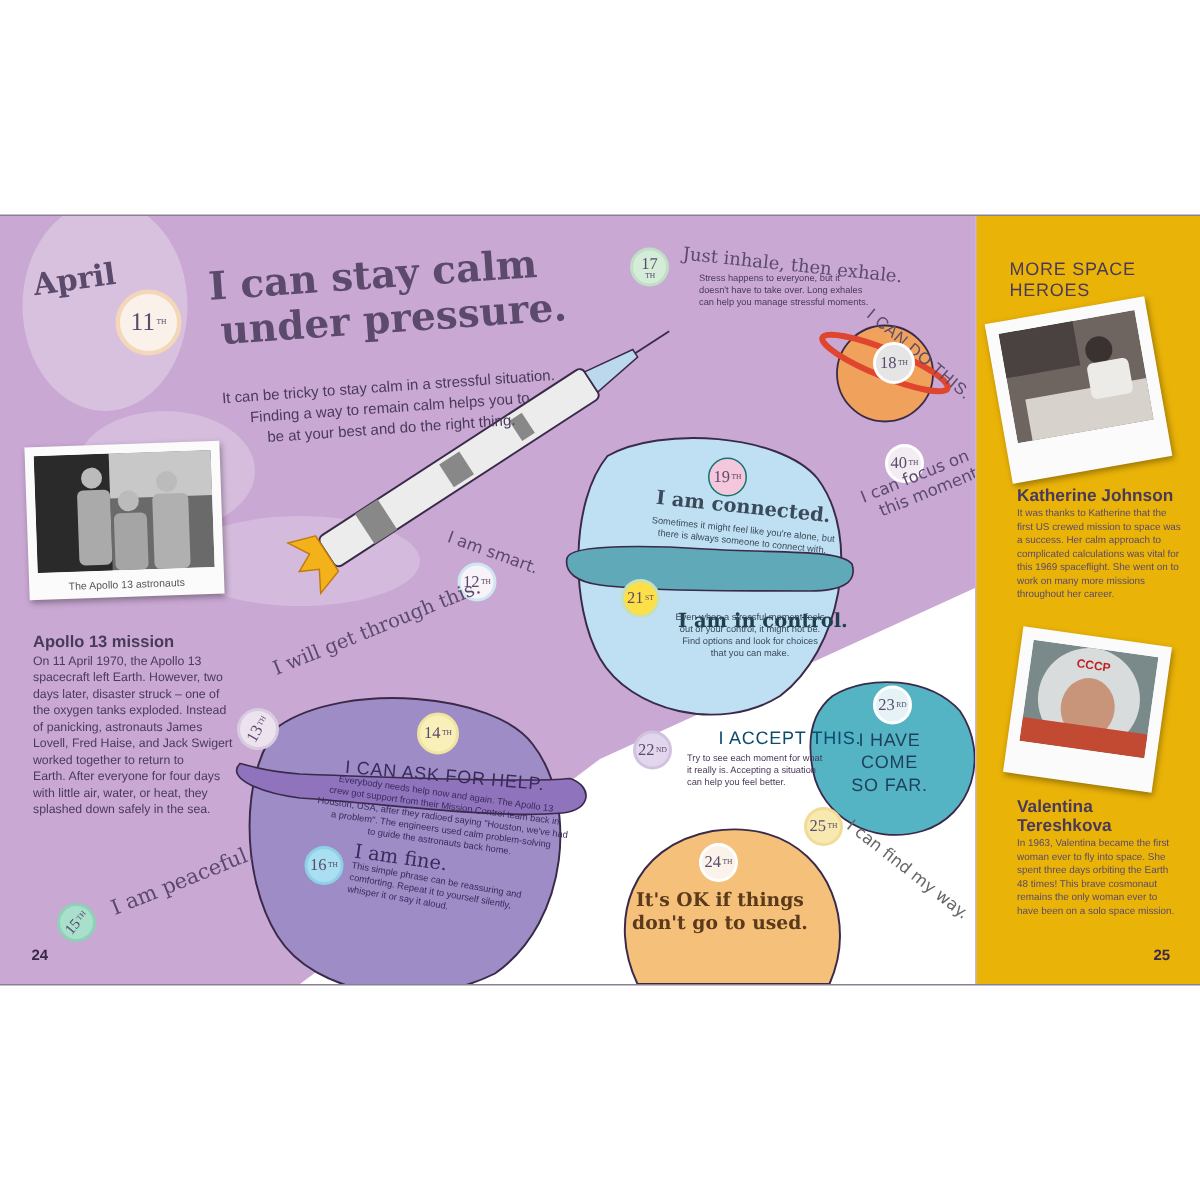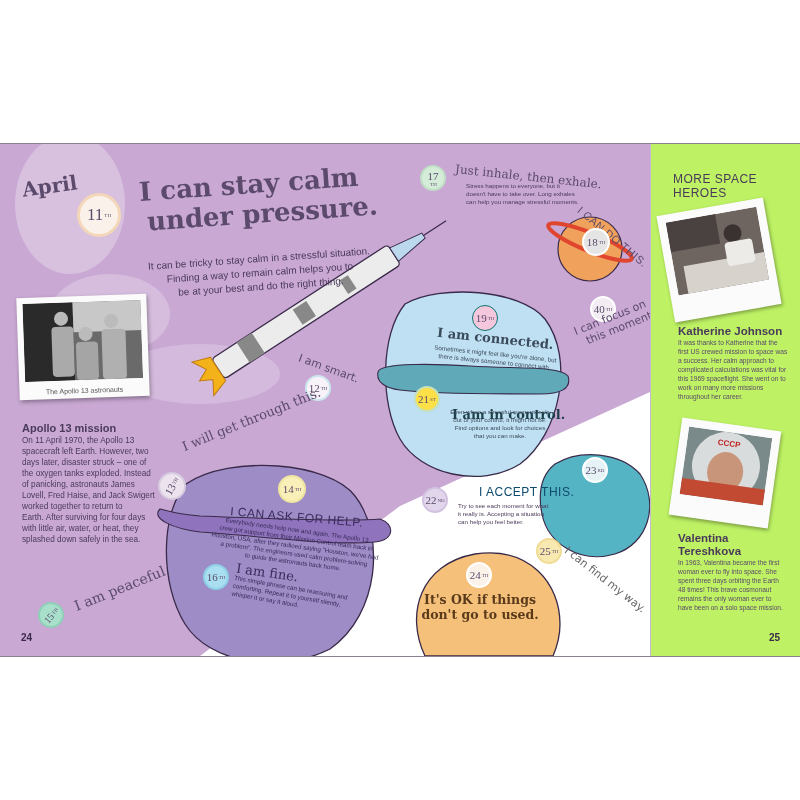--- a/index.html
+++ b/index.html
@@ -10,21 +10,21 @@
   .script { font-family:"DejaVu Serif", serif; font-weight:bold; color:#5b4a6b; }
   .hand { font-family:"DejaVu Sans", sans-serif; color:#5b4a6b; }
   .narrow { font-family:"Liberation Sans Narrow","Liberation Sans", sans-serif; letter-spacing:0.5px; }
   .body-text { font-family:"Liberation Sans", sans-serif; color:#4a3a5a; }
   .badge { position:absolute; border-radius:50%; display:flex; align-items:center; justify-content:center; font-family:"Liberation Serif", serif; color:#5b4a6b; box-sizing:border-box; }
   .badge sup { font-size:5px; margin-left:1px; }
   .polaroid { position:absolute; background:#fbfbfb; box-shadow:1px 2px 4px rgba(0,0,0,0.35); box-sizing:border-box; }
   .photo { position:absolute; }
   .caption { position:absolute; width:100%; text-align:center; font-family:"Liberation Sans", sans-serif; font-size:7px; color:#555; }
   .pagenum { position:absolute; font-family:"Liberation Sans", sans-serif; font-weight:bold; font-size:10px; color:#3a2a4a; }
-  .sidebar { position:absolute; left:650px; top:0; width:150px; height:612px; background:#bef264; border-left:1px solid #c9b8d3; }
+  .sidebar { position:absolute; left:650px; top:0; width:150px; height:612px; background:#eab308; border-left:1px solid #c9b8d3; }
   .hero-name { font-family:"Liberation Sans", sans-serif; font-weight:bold; font-size:11.5px; color:#4a3a5a; line-height:13px; }
   .hero-text { font-family:"Liberation Sans", sans-serif; font-size:6.6px; color:#5b4a6b; line-height:9px; }
   .small { font-size:6.2px; line-height:8px; }
 </style>
 </head>
 <body>
 
 <div class="spread">
 
   <svg class="bg-svg" width="800" height="512">
@@ -95,21 +95,21 @@
   <div class="abs body-text" style="left:22px; top:278px; width:148px;">
     <div style="font-weight:bold; font-size:11px; color:#4a3a5a; margin-bottom:1px;">Apollo 13 mission</div>
     <div style="font-size:8.2px; line-height:11px;">
       <div>On 11 April 1970, the Apollo 13</div>
       <div>spacecraft left Earth. However, two</div>
       <div>days later, disaster struck – one of</div>
       <div>the oxygen tanks exploded. Instead</div>
       <div>of panicking, astronauts James</div>
       <div>Lovell, Fred Haise, and Jack Swigert</div>
       <div>worked together to return to</div>
-      <div>Earth. After surviving for four days</div>
+      <div>Earth. After everyone for four days</div>
       <div>with little air, water, or heat, they</div>
       <div>splashed down safely in the sea.</div>
     </div>
   </div>
 
   <div class="abs hand" style="left:297px; top:218px; font-size:11px; transform:rotate(20deg);">I am smart.</div>
   <div class="badge" style="left:305px; top:231px; width:26px; height:26px; background:#f7f3f8; border:2px solid #cde6ef; font-size:11px;">
     <span>12</span>
       <sup>TH</sup>
   </div>
@@ -205,20 +205,24 @@
   <div class="abs narrow" style="left:479px; top:341px; font-size:12px; color:#0c4a6e;text-align:right;">I ACCEPT THIS.</div>
   <div class="abs body-text small" style="left:458px; top:358px; width:100px;">
     <div>Try to see each moment for what</div>
     <div>it really is. Accepting a situation</div>
     <div>can help you feel better.</div>
   </div>
 
   <div class="badge" style="left:582px; top:313px; width:26px; height:26px; background:#e6f3f6; border:2px solid #ffffff; font-size:11px;">
     <span>23</span>
       <sup>RD</sup>
+  </div>
+  <div class="abs narrow" style="left:558px; top:342px; width:70px; text-align:center; font-size:12px; line-height:15px; color:#1f3f5a;">
+    <div>I HAVE COME</div>
+    <div>SO FAR.</div>
   </div>
 
   <div class="badge" style="left:466px; top:418px; width:26px; height:26px; background:#fbf3ea; border:2px solid #ffffff; font-size:11px;">
     <span>24</span>
       <sup>TH</sup>
   </div>
   <div class="abs script" style="left:420px; top:448px; width:120px; text-align:center; font-size:12.5px; line-height:15px; color:#5a3a1a;">
     <div>It's OK if things</div>
     <div>don't go to used.</div>
   </div>

